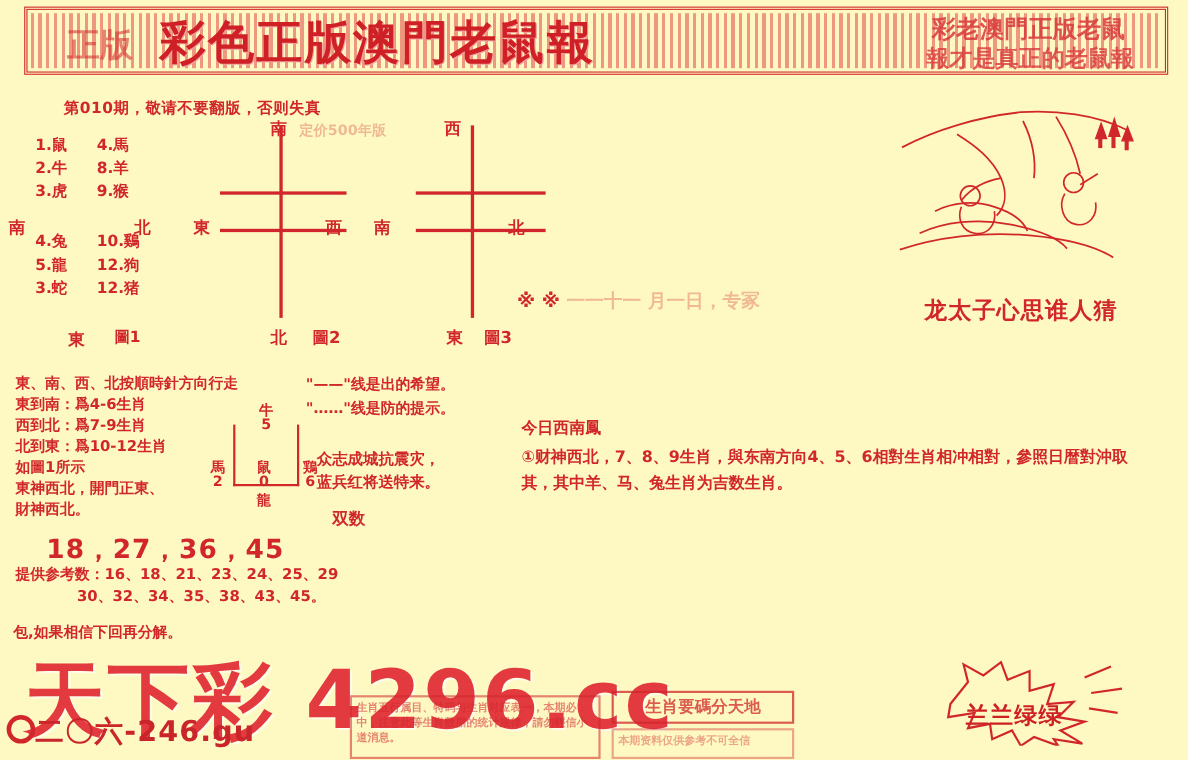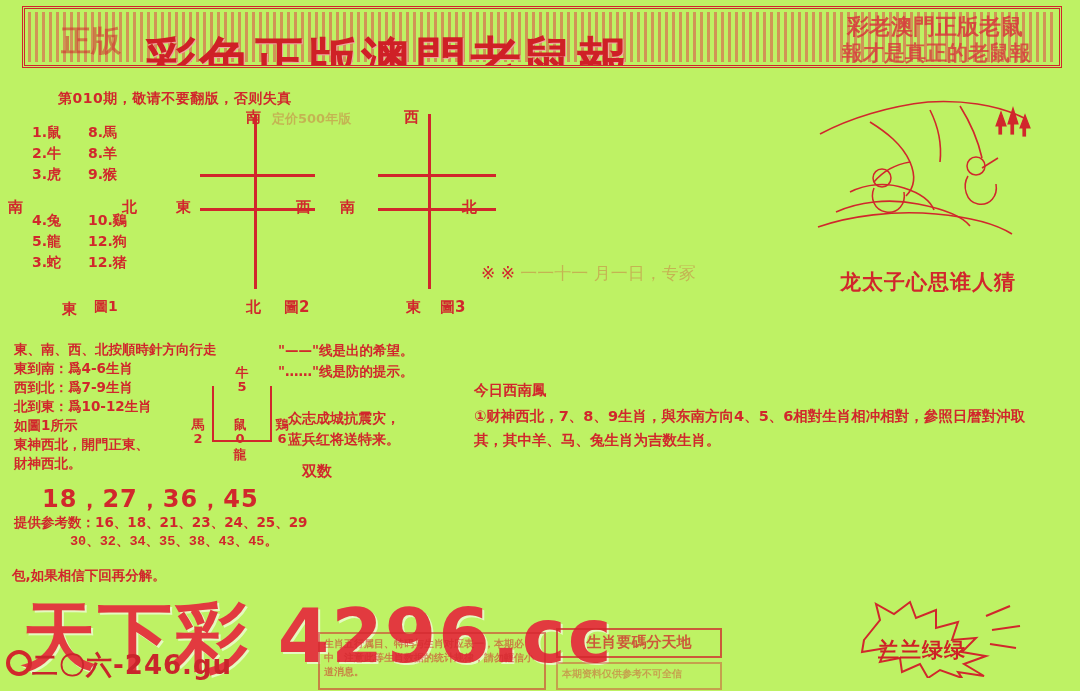--- a/index.html
+++ b/index.html
@@ -11,21 +11,21 @@
     width: 1080px;
     height: 691px;
     position: relative;
     overflow: hidden;
     font-family: "DejaVu Sans", "Liberation Sans", sans-serif;
     color: #d1272c;
   }
   .sheet {
     position: absolute;
     inset: 0;
-    background: #bef264;
+    background: #fef9c3;
   }
   
   .banner {
     position: absolute;
     left: 22px;
     top: 6px;
     width: 1040px;
     height: 62px;
     border: 3px double #d1272c;
     box-sizing: border-box;
@@ -37,22 +37,22 @@
     background: repeating-linear-gradient(
       90deg,
       #e0484b 0px, #e0484b 3px,
       transparent 3px, transparent 7px
     );
     opacity: .55;
   }
   .banner-title {
     position: absolute;
     left: 120px;
-    top: 18px;
-    font-size: 52px;
+    top: 2px;
+    font-size: 42px;
     font-weight: bold;
     letter-spacing: 2px;
     color: #cf2026;
     text-shadow: 1px 1px 0 #f3a0a2;
     white-space: nowrap;
   }
   .banner-sub1 {
     position: absolute;
     right: 36px;
     top: 3px;
@@ -105,21 +105,21 @@
   }
   .zodiac .row { display: flex; }
   .zodiac .c1 { width: 56px; }
   .zodiac .c2 { width: 60px; }
   .zodiac .gap { height: 25px; }
 
   
   .dir-south-left { position: absolute; left: 8px; top: 198px; font-size: 15px; font-weight: bold; }
   .dir-north-left { position: absolute; left: 122px; top: 198px; font-size: 15px; font-weight: bold; }
   .dir-east-left  { position: absolute; left: 62px; top: 300px; font-size: 15px; font-weight: bold; }
-  .fig1-label     { position: absolute; left: 94px; top: 298px; font-size: 14px; font-weight: bold; }
+  .fig1-label     { position: absolute; left: 104px; top: 298px; font-size: 14px; font-weight: bold; }
 
   
   .cross {
     position: absolute;
   }
   .cross .vline {
     position: absolute;
     width: 3px;
     background: #d1272c;
   }
@@ -151,23 +151,22 @@
     font-size: 21px;
     font-weight: bold;
     letter-spacing: 1px;
     white-space: nowrap;
   }
   .art-stars {
     position: absolute;
     left: 470px;
     top: 262px;
     font-size: 17px;
-    font-weight: normal;
-    white-space: nowrap;
-    margin-left: 11px;
+    font-weight: bold;
+    white-space: nowrap;
   }
   .art-stars .faded-part { opacity: .30; }
 
   
   .left-text {
     position: absolute;
     left: 14px;
     top: 340px;
     width: 250px;
     font-size: 13.5px;
@@ -186,21 +185,21 @@
   }
   .ref-nums {
     position: absolute;
     left: 14px;
     top: 512px;
     width: 330px;
     font-size: 13.5px;
     font-weight: bold;
     line-height: 20px;
   }
-  .ref-nums .l2 { padding-left: 56px; font-family: Liberation Mono, monospace; }
+  .ref-nums .l2 { padding-left: 56px; }
 
   .disclaimer {
     position: absolute;
     left: 12px;
     top: 566px;
     width: 300px;
     font-size: 13.5px;
     font-weight: bold;
     line-height: 18px;
   }
@@ -343,21 +342,21 @@
     <div class="banner-sub1">彩老澳門正版老鼠</div>
     <div class="banner-sub2">報才是真正的老鼠報</div>
   </div>
 
   <div class="issue-line">第010期，敬请不要翻版，否则失真</div>
   <div class="faded" style="position:absolute;left:272px;top:110px;font-size:13px;">定价500年版</div>
 
   <div class="zodiac">
     <div class="row">
       <div class="c1">1.鼠</div>
-      <div class="c2">8.馬</div>
+      <div class="c2">4.馬</div>
     </div>
     <div class="row">
       <div class="c1">2.牛</div>
       <div class="c2">8.羊</div>
     </div>
     <div class="row">
       <div class="c1">3.虎</div>
       <div class="c2">9.猴</div>
     </div>
     <div class="gap"></div>

